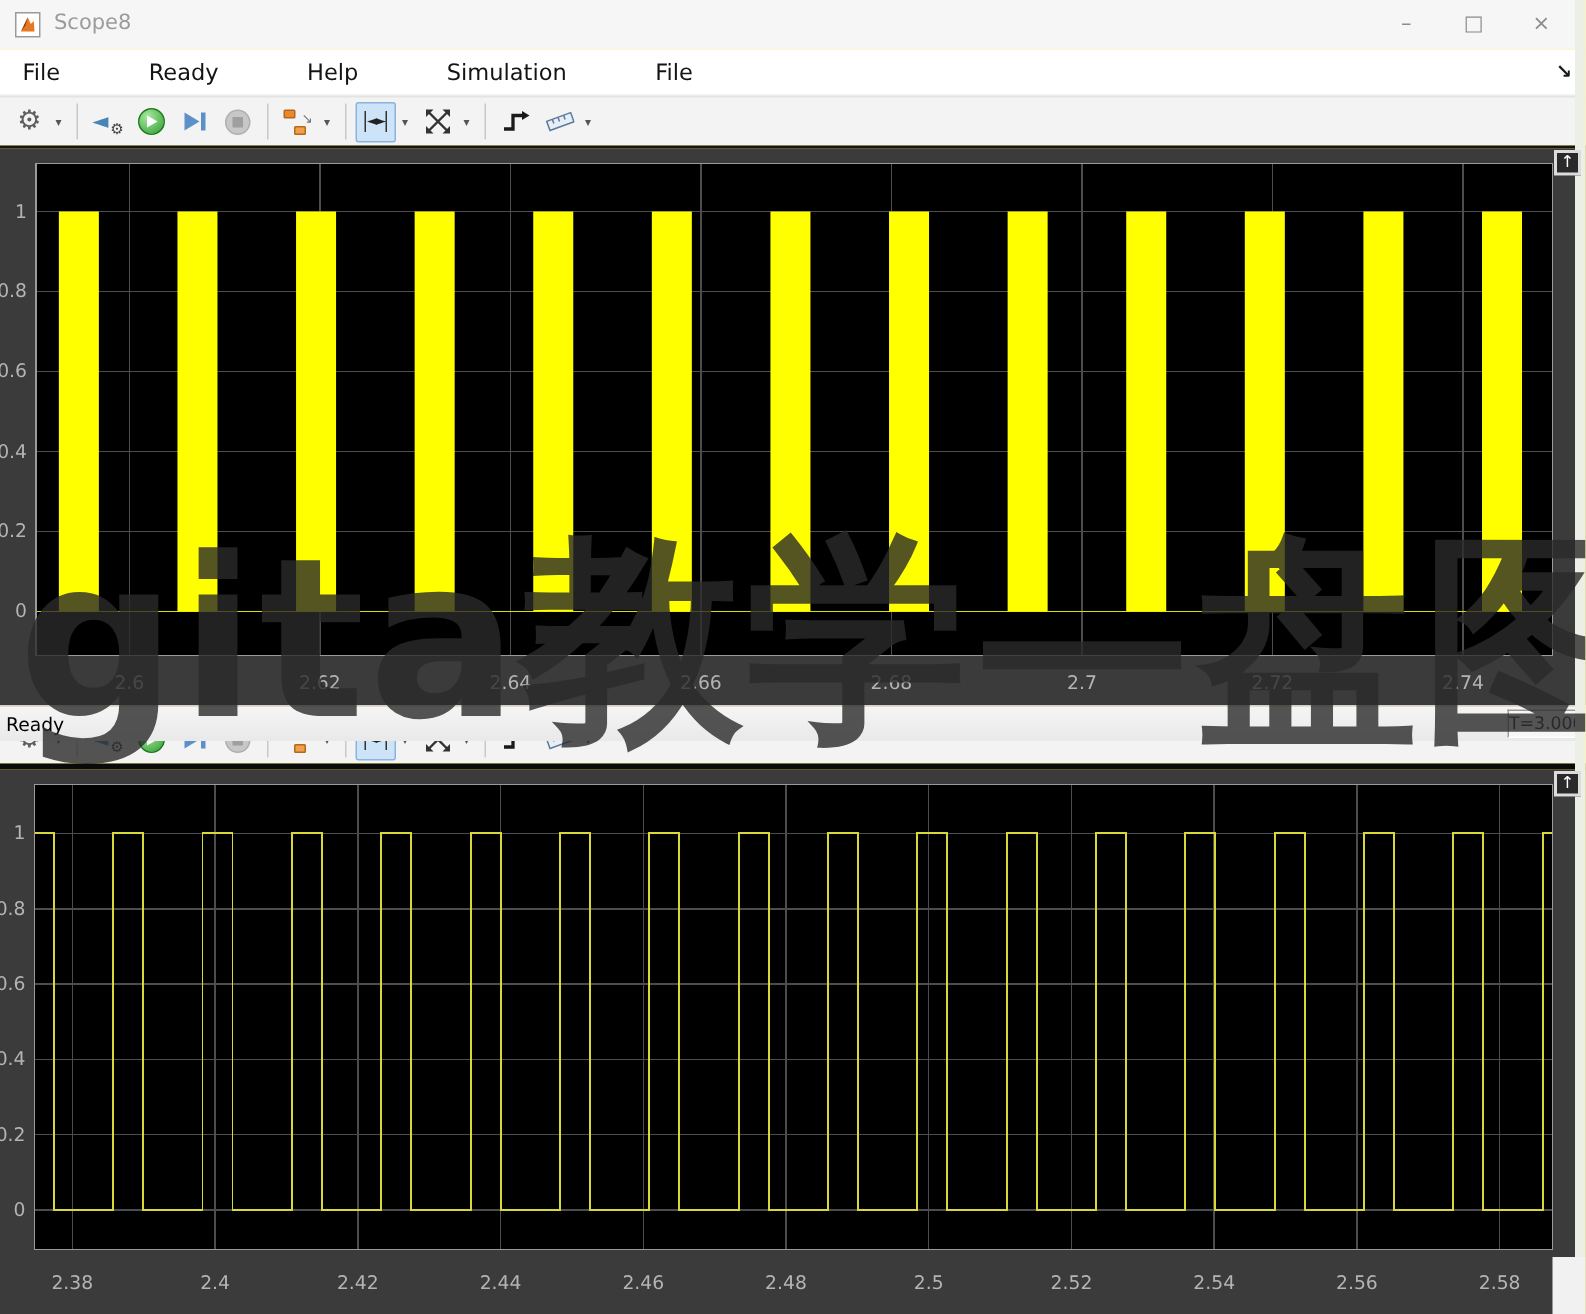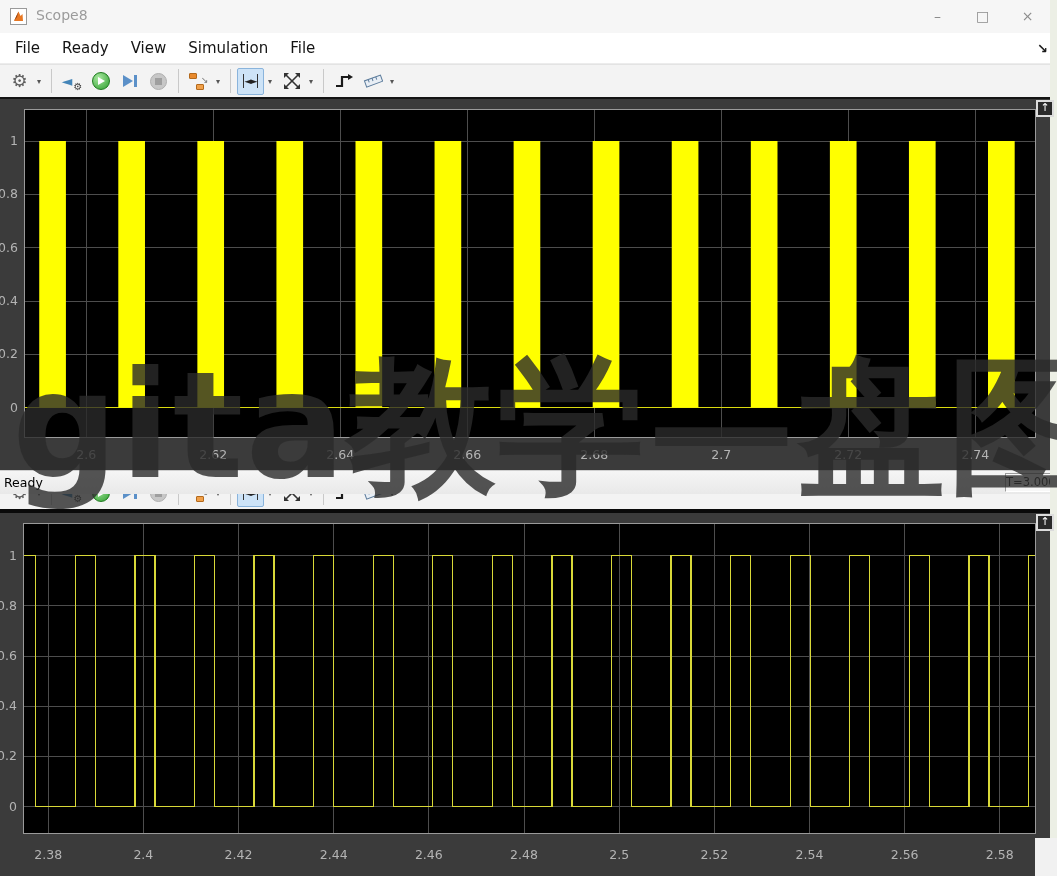--- a/index.html
+++ b/index.html
@@ -10,21 +10,21 @@
   
   .titlebar{position:absolute;top:0;left:0;width:1057px;height:33px;background:#f6f6f6;}
   .appicon{position:absolute;left:10px;top:8px;width:17px;height:17px;background:#fff;
            border:1px solid #9a9a9a;display:flex;align-items:center;justify-content:center;}
   .apptitle{position:absolute;left:36px;top:7px;font-size:14px;color:#9b9b9b;}
   .wincontrols{position:absolute;right:7px;top:0;height:33px;display:flex;}
   .wc{width:45px;height:33px;line-height:33px;text-align:center;color:#8c8c8c;font-size:14px;cursor:default;}
 
   
   .menubar{position:absolute;top:33px;left:0;width:1057px;height:31px;background:#ffffff;
-           display:flex;align-items:center;padding-left:4px;border-bottom:1px solid #ececec;}
+           display:flex;align-items:center;padding-left:4px;border-bottom:1px solid #ececec;gap:37px;}
   .mitem{padding:0 11px;font-size:15px;color:#141414;line-height:31px;}
   .dockarrow{position:absolute;right:9px;top:0;line-height:31px;font-size:13px;font-weight:bold;color:#1a1a1a;}
 
   
   .toolbar{width:1057px;height:33px;background:#f3f3f3;display:flex;align-items:center;
            padding-left:5px;border-top:1px solid #e3e3e3;}
   .btn{width:27px;height:27px;display:flex;align-items:center;justify-content:center;
        border:1px solid transparent;border-radius:2px;margin:0 1px;position:relative;}
   .btn.active{background:#cde3f7;border-color:#8ab4dc;}
   .btn.disabled{opacity:.9;}
@@ -94,21 +94,21 @@
     <div class="wincontrols" id="win-controls">
         <div class="wc"><span>–</span></div>
         <div class="wc"><span>□</span></div>
         <div class="wc"><span>×</span></div>
       </div>
   </div>
 
   <div class="menubar" id="menu-bar">
       <div class="mitem">File</div>
       <div class="mitem">Ready</div>
-      <div class="mitem">View</div>
+      <div class="mitem">Help</div>
       <div class="mitem">Simulation</div>
       <div class="mitem">File</div>
     </div>
   <div class="dockarrow" style="top:33px;position:absolute;">↘</div>
 
   <div class="toolbar" id="toolbar-main" style="position:absolute;top:64px;left:0;">
       <div class="btn">
         <span class="g-gear">⚙</span>
       </div>
       <span class="caretbox">▾</span>

